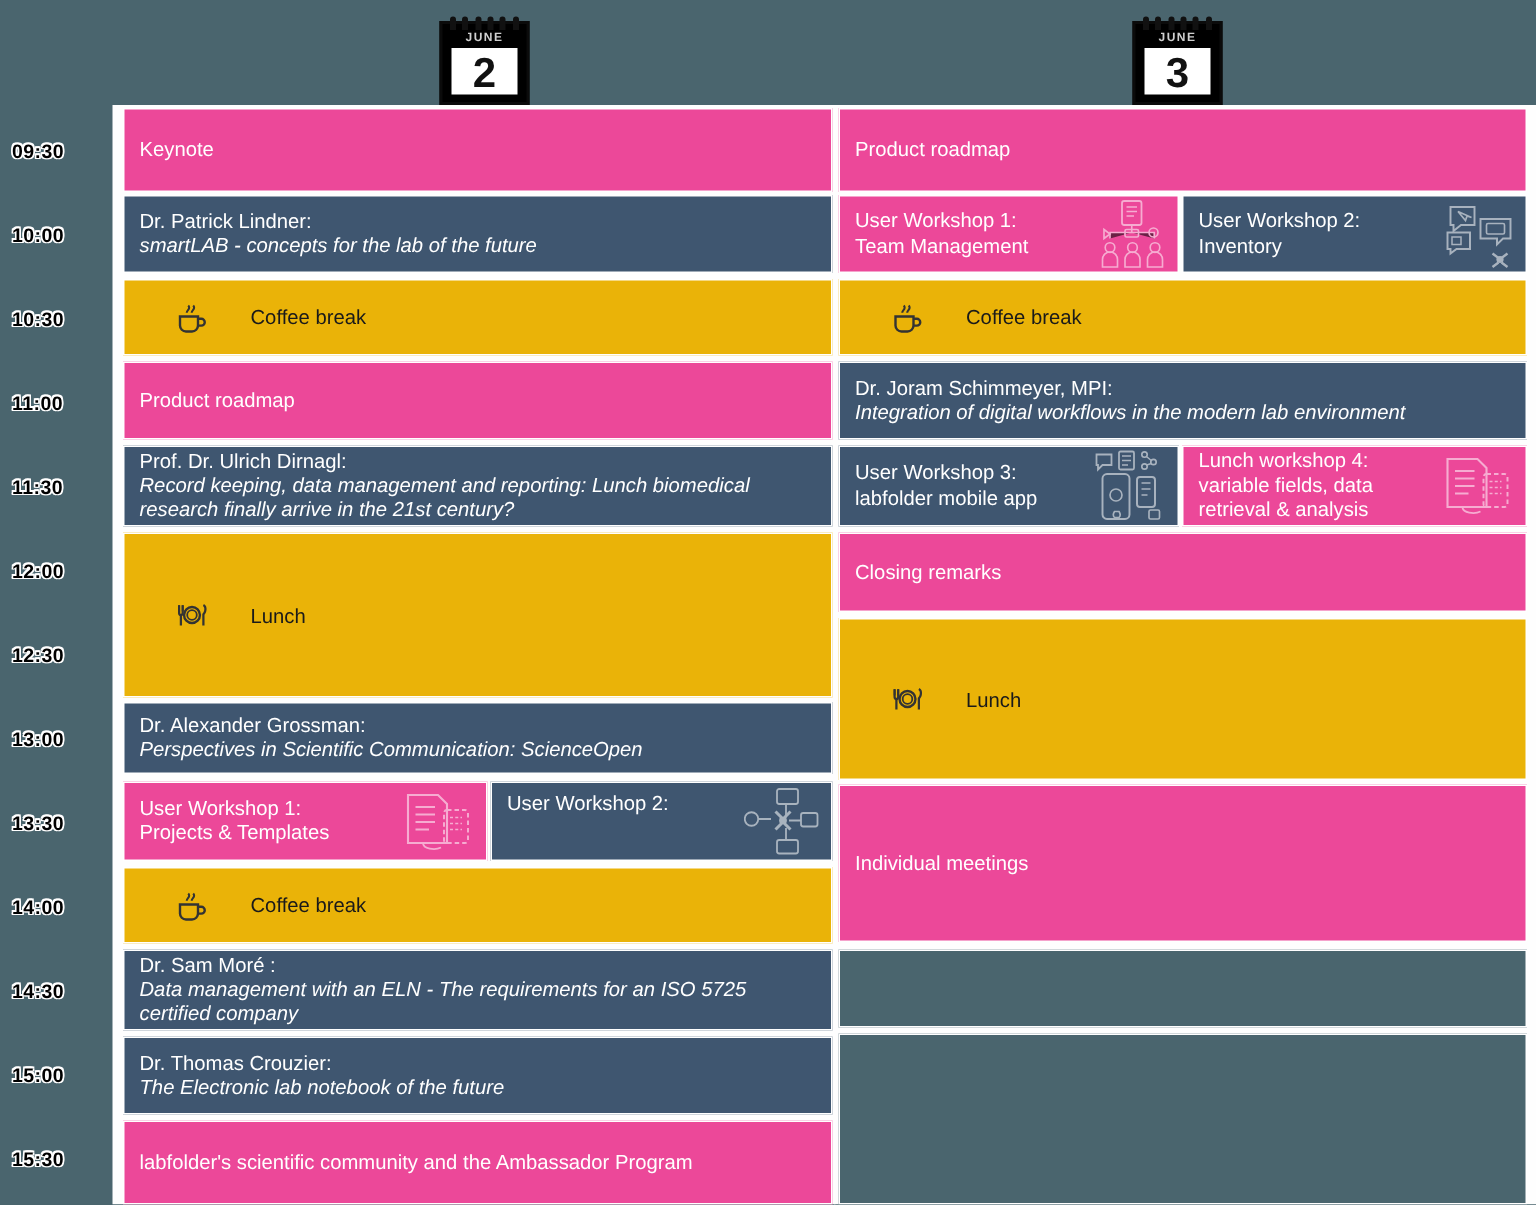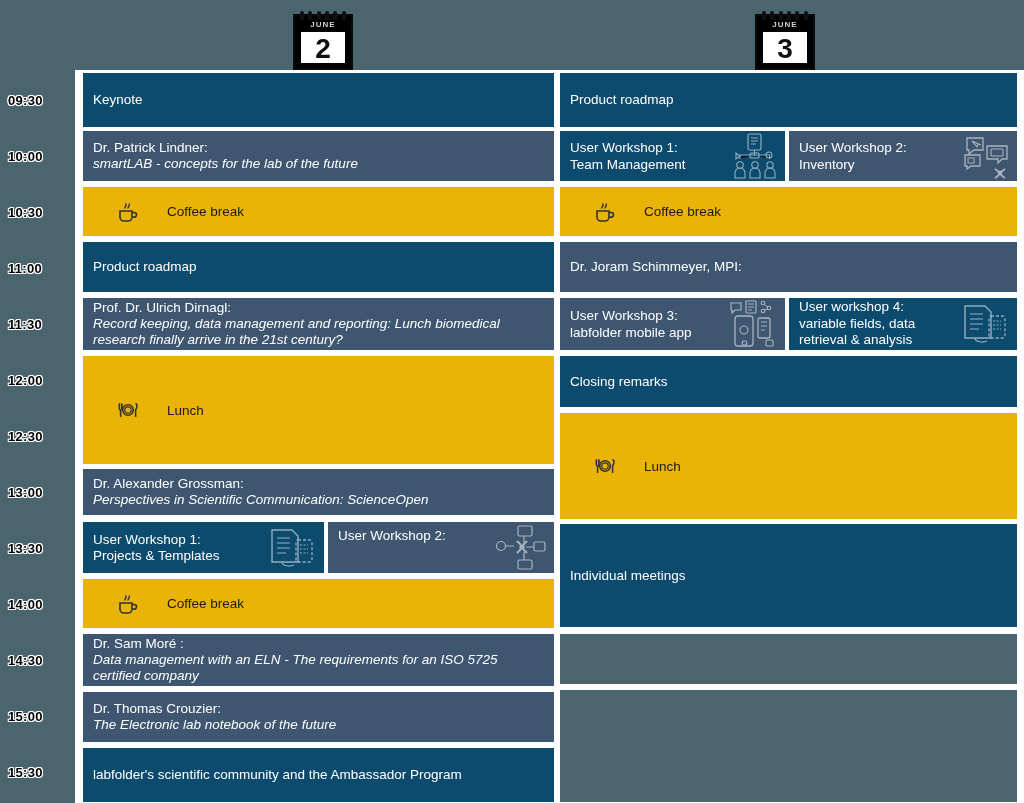--- a/index.html
+++ b/index.html
@@ -88,21 +88,21 @@
     position: absolute;
     background: #fefefe;
   }
 
   
   .blk {
     position: absolute;
     overflow: hidden;
     border: 1px solid #ffffff;
   }
-  .blk-light   { background: #0c4a6e; color: #ffffff; }
+  .blk-light   { background: #ec4899; color: #ffffff; }
   .blk-dark    { background: #3f5670; color: #ffffff; }
   .blk-grey    { background: #eab308; color: #1a1a1a; }
   .blk-empty   { background: #4a656e; }
 
   .blk .pad {
     position: absolute;
     left: 10px;
     right: 8px;
     top: 50%;
     transform: translateY(-50%);
@@ -399,20 +399,21 @@
             <path d="M12.8 9.5c0-1.6 1.6-1.9 1.6-3.4 0-.9-.6-1.5-.6-1.5" fill="none" stroke="#333" stroke-width="1.4"></path>
           </svg>
           <div class="break-label">Coffee break</div>
         </div>
       </div>
     </div>
 
     <div class="blk blk-dark" style="left:559px; top:241px; width:459px; height:52px;">
       <div class="pad">
         <div class="speaker">Dr. Joram Schimmeyer, MPI:</div>
+        <div class="talk">Integration of digital workflows in the modern lab environment</div>
       </div>
     </div>
 
     <div class="blk blk-dark" style="left:559px; top:297px; width:227px; height:54px;">
       <div class="pad" style="right:62px">
         <div class="ws-title">User Workshop 3:</div>
         <div class="ws-sub">labfolder mobile app</div>
       </div>
       <svg class="ws-art" width="50" height="48" viewBox="0 0 50 48">
         <path d="M2 3h10v7H6l-3 3v-3H2z" fill="none" stroke="#fff" stroke-width="1.2"></path>
@@ -426,21 +427,21 @@
         <circle cx="15" cy="30" r="4" fill="none" stroke="#fff" stroke-width="1.1"></circle>
         <rect x="29" y="18" width="12" height="20" rx="2" fill="none" stroke="#fff" stroke-width="1.3"></rect>
         <path d="M32 22h6M32 26h6M32 30h4" stroke="#fff" stroke-width="1"></path>
         <path d="M14 41c-1 1.5-1 3 0 4h3c1-1 1-2.5 0-4z" fill="none" stroke="#fff" stroke-width="1.1"></path>
         <rect x="37" y="40" width="7" height="6" rx="1" fill="none" stroke="#fff" stroke-width="1.1"></rect>
       </svg>
     </div>
 
     <div class="blk blk-light" style="left:788px; top:297px; width:230px; height:54px;">
       <div class="pad" style="right:66px">
-        <div class="ws-title">User workshop 4:</div>
+        <div class="ws-title">Lunch workshop 4:</div>
         <div class="ws-sub">variable fields, data retrieval &amp; analysis</div>
       </div>
       <svg class="ws-art" width="52" height="44" viewBox="0 0 52 44">
         <path d="M6 4h20l6 6v26H6z" fill="none" stroke="#fff" stroke-width="1.4"></path>
         <path d="M11 12h13M11 17h13M11 22h13M11 27h9" stroke="#fff" stroke-width="1.2"></path>
         <rect x="30" y="14" width="16" height="22" rx="2" fill="none" stroke="#fff" stroke-width="1.3" stroke-dasharray="3 2"></rect>
         <path d="M34 19h8M34 23h8M34 27h8" stroke="#fff" stroke-width="1" stroke-dasharray="2 1.5"></path>
         <path d="M16 36c0 4 8 5 12 3" fill="none" stroke="#fff" stroke-width="1.2"></path>
       </svg>
     </div>

